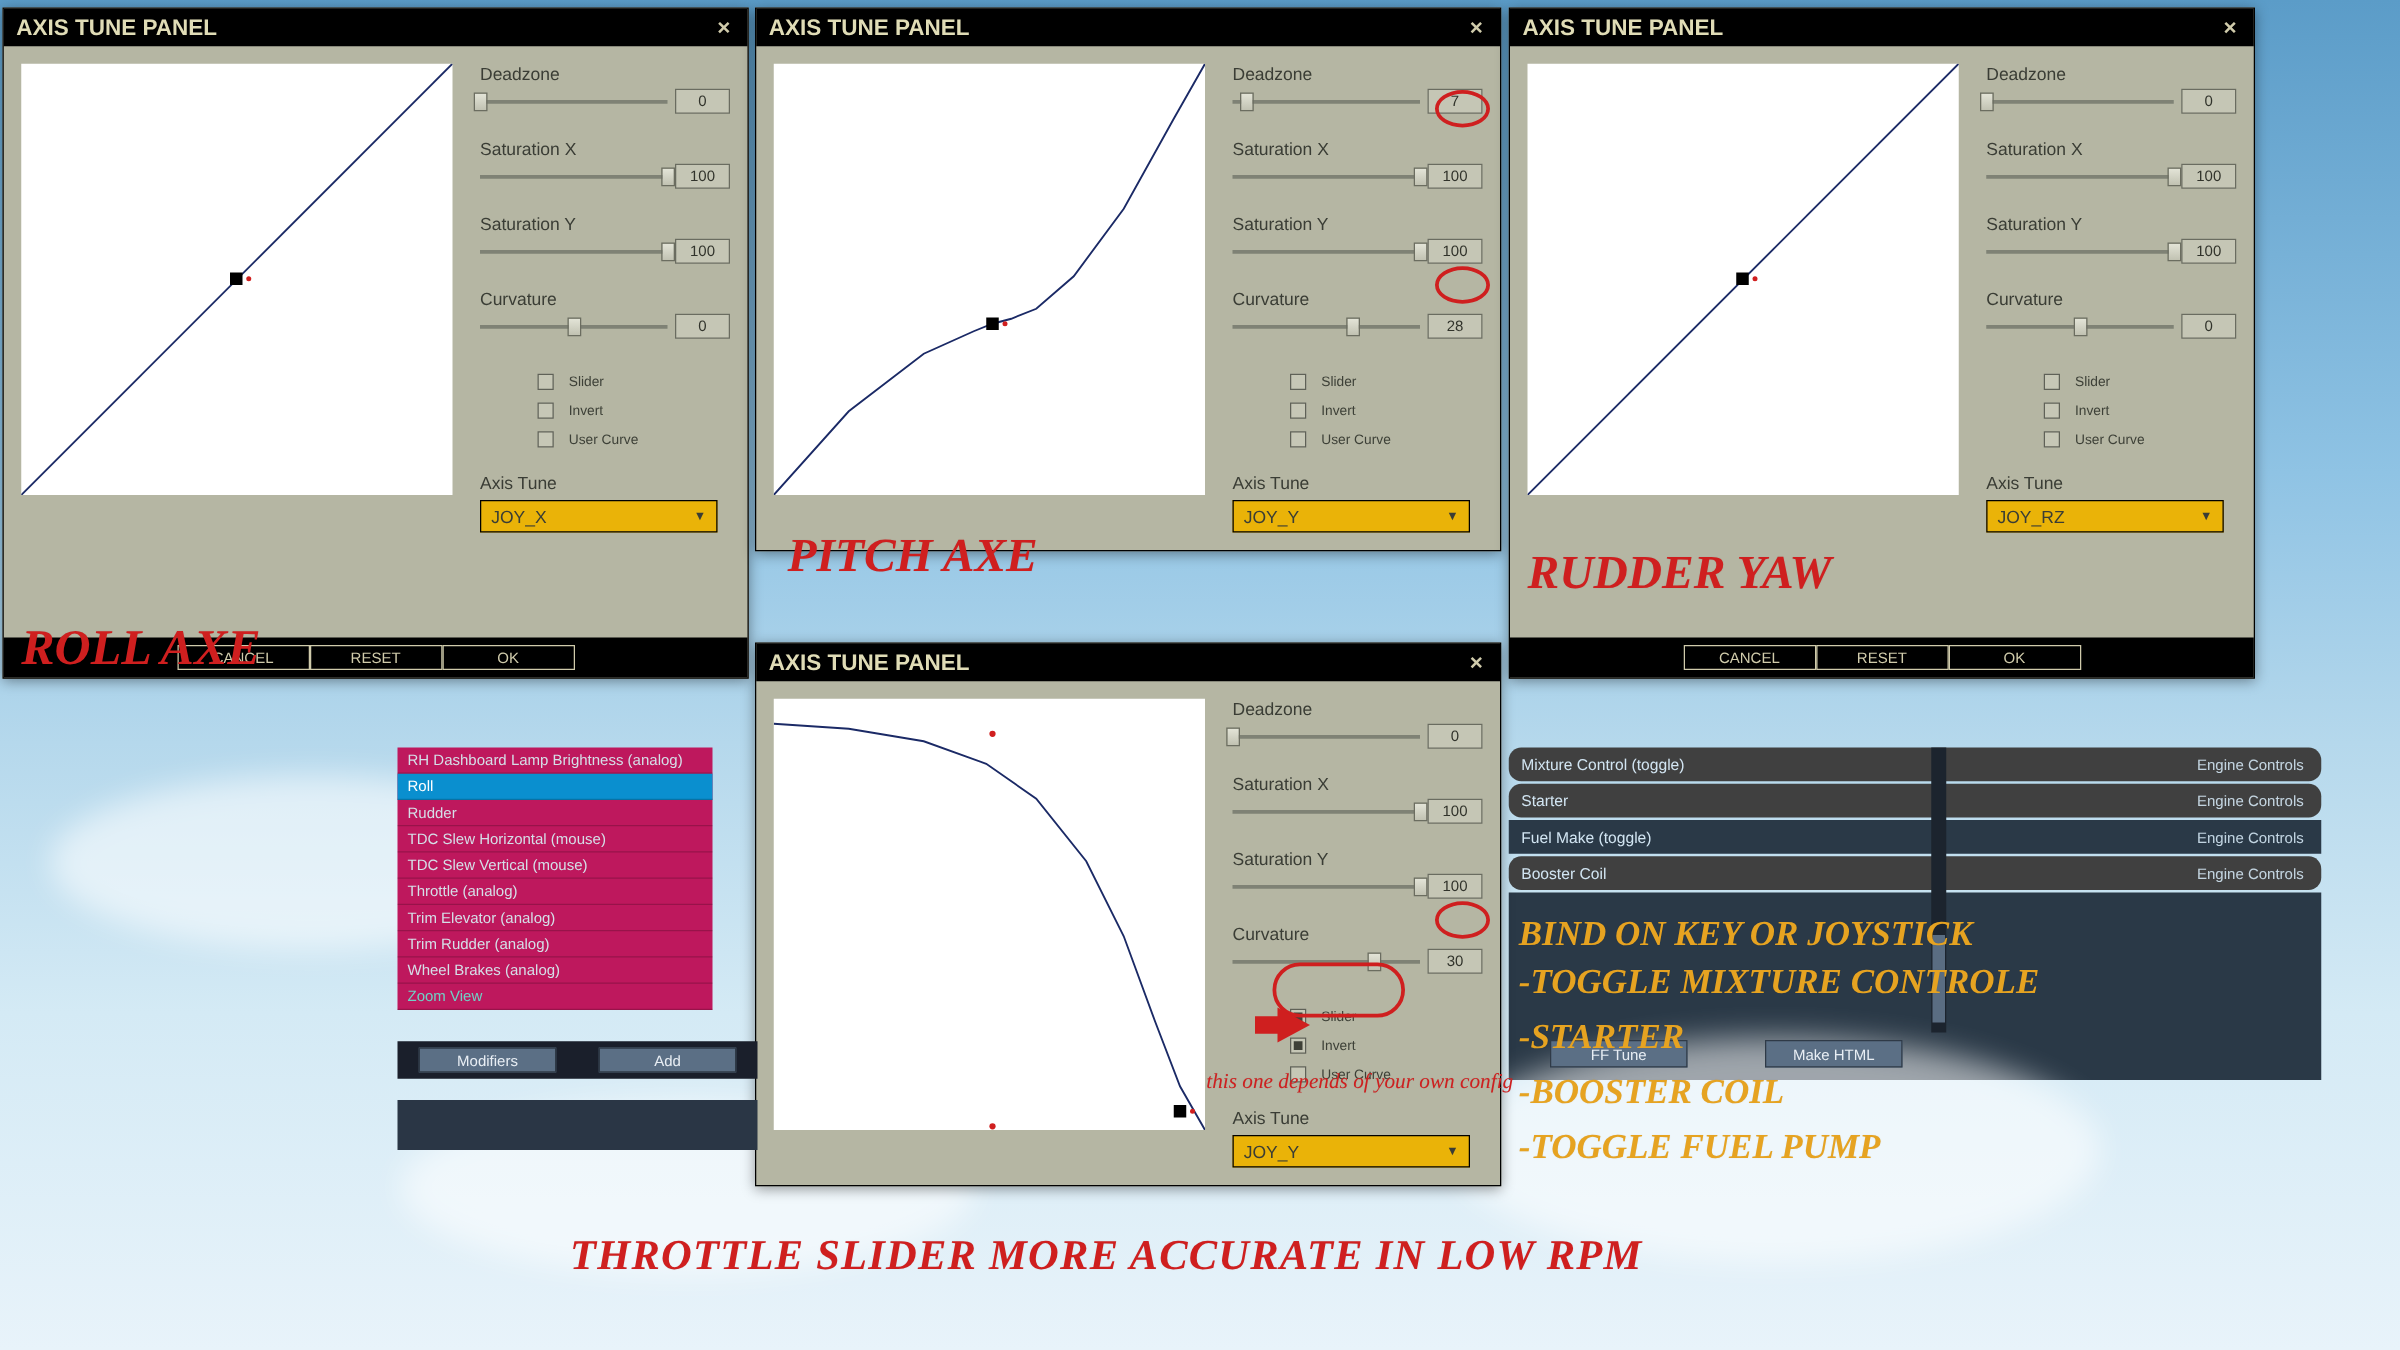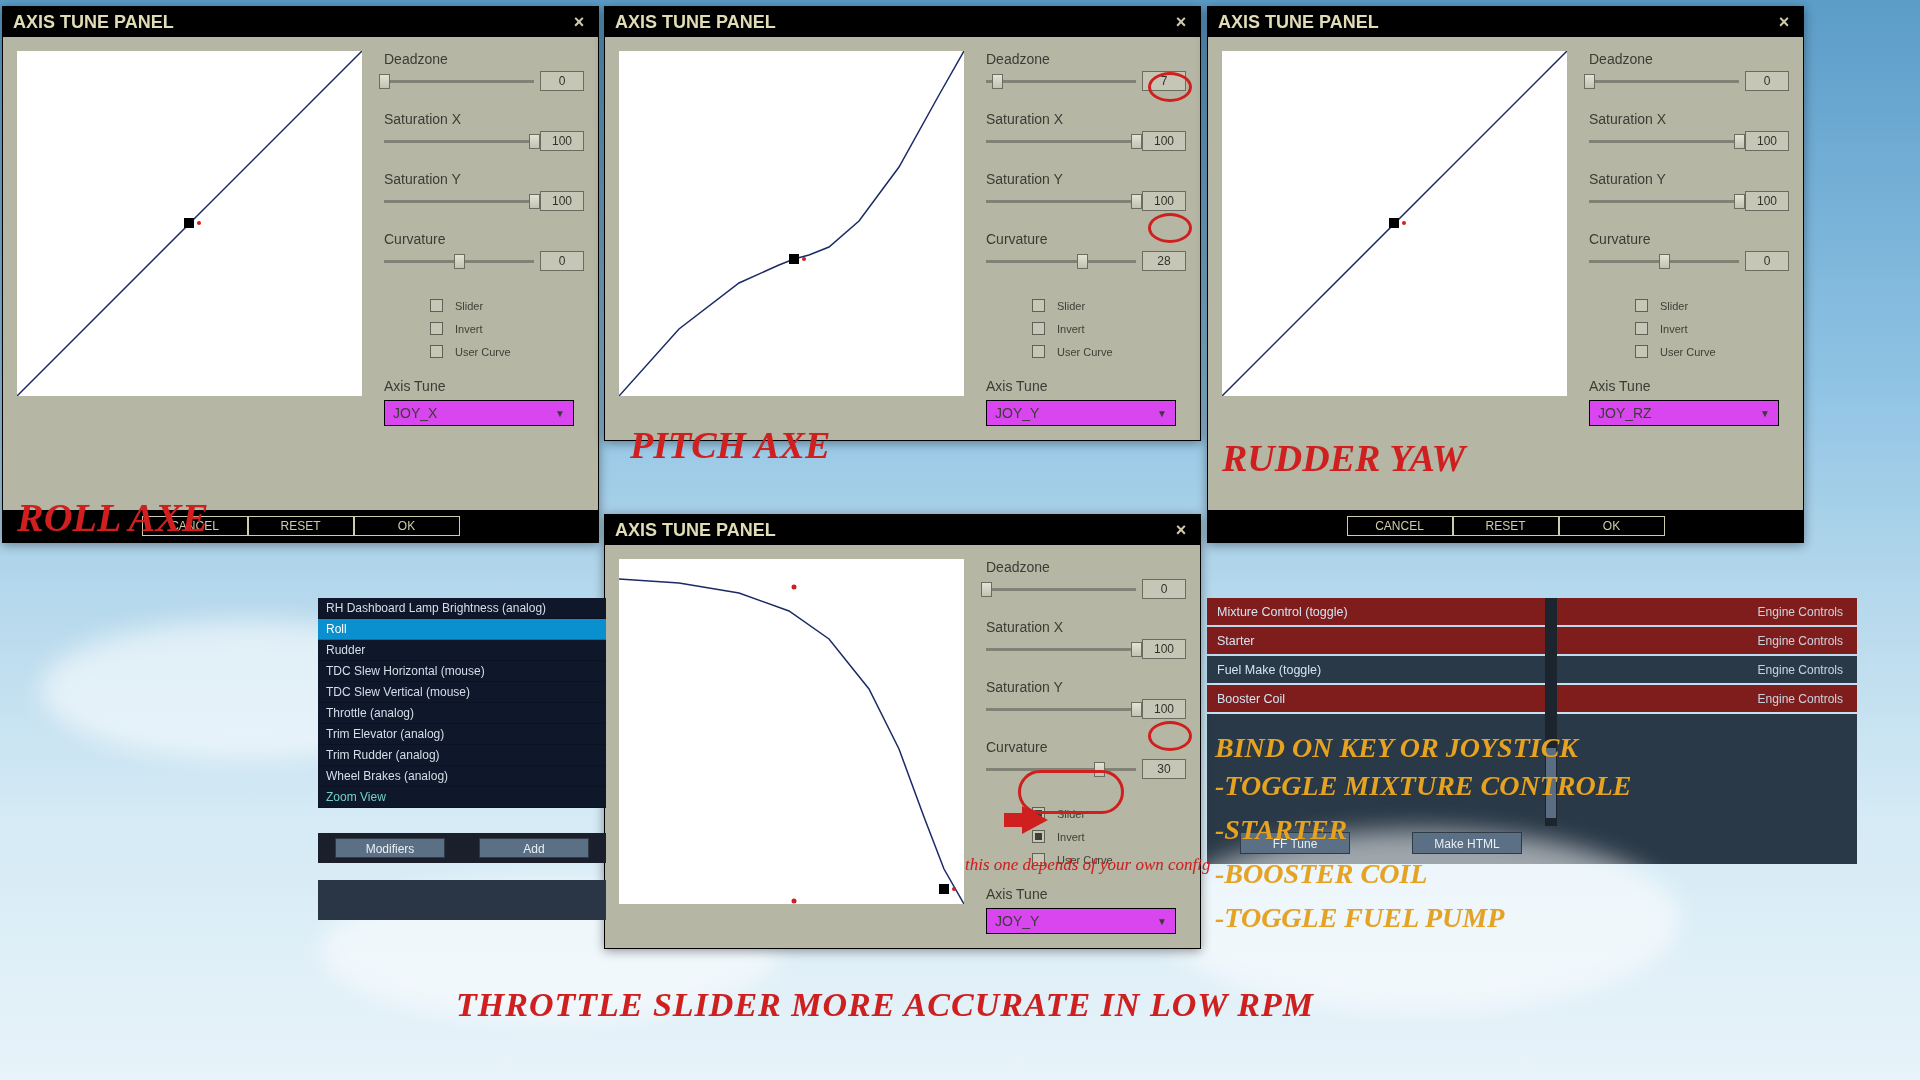--- a/index.html
+++ b/index.html
@@ -113,21 +113,21 @@
   content: "";
   position: absolute;
   inset: 2px;
   background: #3e4037;
 }
 .axis-tune-sec { margin-top: 20px; }
 .axis-tune-sec .setting-label { margin-bottom: 6px; }
 .dropdown {
   width: 190px;
   height: 26px;
-  background: #d946ef;
+  background: #eab308;
   border: 1px solid #000;
   display: flex;
   align-items: center;
   justify-content: space-between;
   padding: 0 8px;
   font-size: 14px;
 }
 .dropdown .caret { font-size: 10px; }
 
 .button-bar {
@@ -165,22 +165,22 @@
   border: 3px solid #cf1f1f;
   border-radius: 50%;
   pointer-events: none;
 }
 
 
 .ctrl-list {
   position: absolute;
   top: 598px;
   left: 318px;
-  width: 288px;
-  background: #0f172a;
+  width: 252px;
+  background: #be185d;
   font-size: 12px;
   color: #d5dfe8;
 }
 .ctrl-list .row { padding: 3px 8px; border-bottom: 1px solid rgba(0,0,0,0.2); }
 .ctrl-list .row.sel { background: #0a8fcf; color: #fff; }
 .ctrl-list .zoom { color: #6fd2c6; }
 .ctrl-btns-bar {
   position: absolute;
   top: 833px;
   left: 318px;
@@ -220,21 +220,21 @@
 }
 .bind-row {
   height: 27px;
   display: flex;
   align-items: center;
   justify-content: space-between;
   padding: 0 14px 0 10px;
   margin-bottom: 2px;
   color: #d2e5f2;
 }
-.bind-row.blue { background: #7f1d1d; }
+.bind-row.blue { background: #404040; border-radius: 10px; }
 .bind-row.dark { background: #2a3947; }
 .bind-row .rt { font-size: 12px; opacity: 0.9; }
 .bind-btns {
   position: absolute;
   top: 832px;
   left: 1240px;
   display: flex;
   gap: 62px;
 }
 .bind-btns .b {

